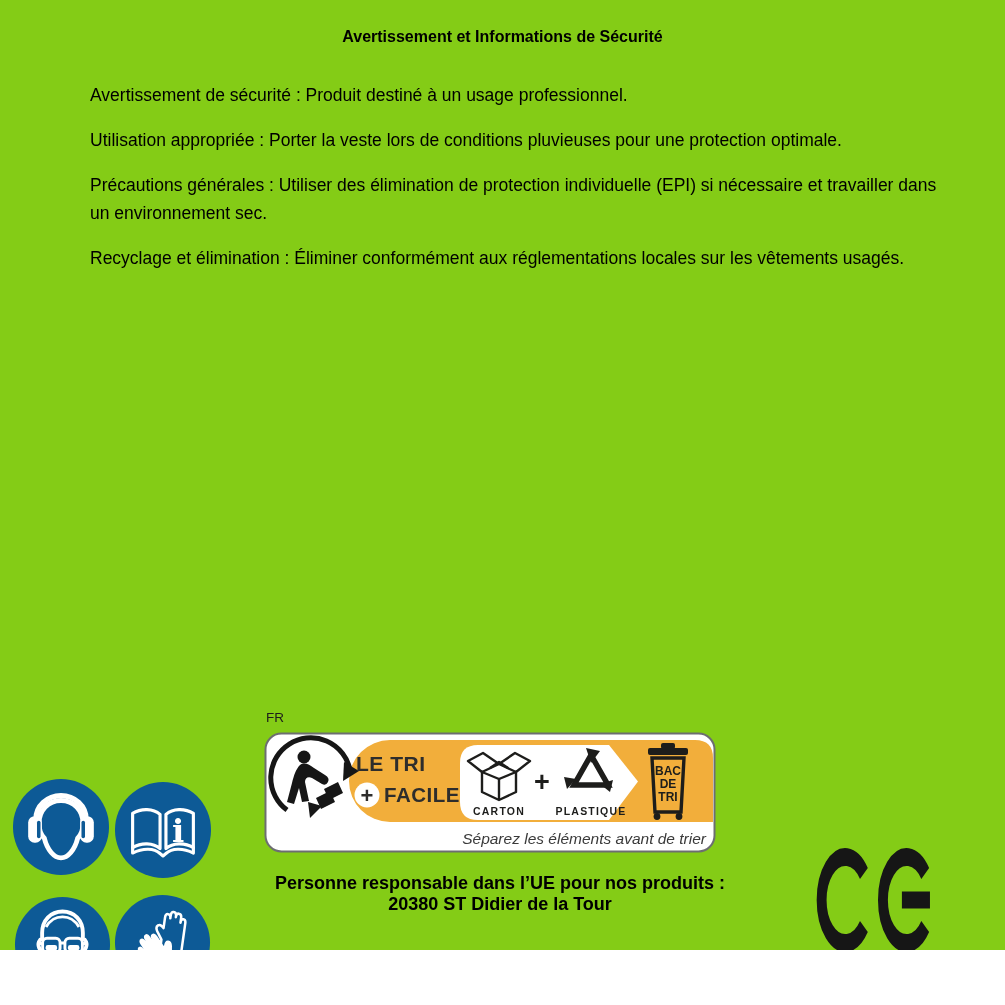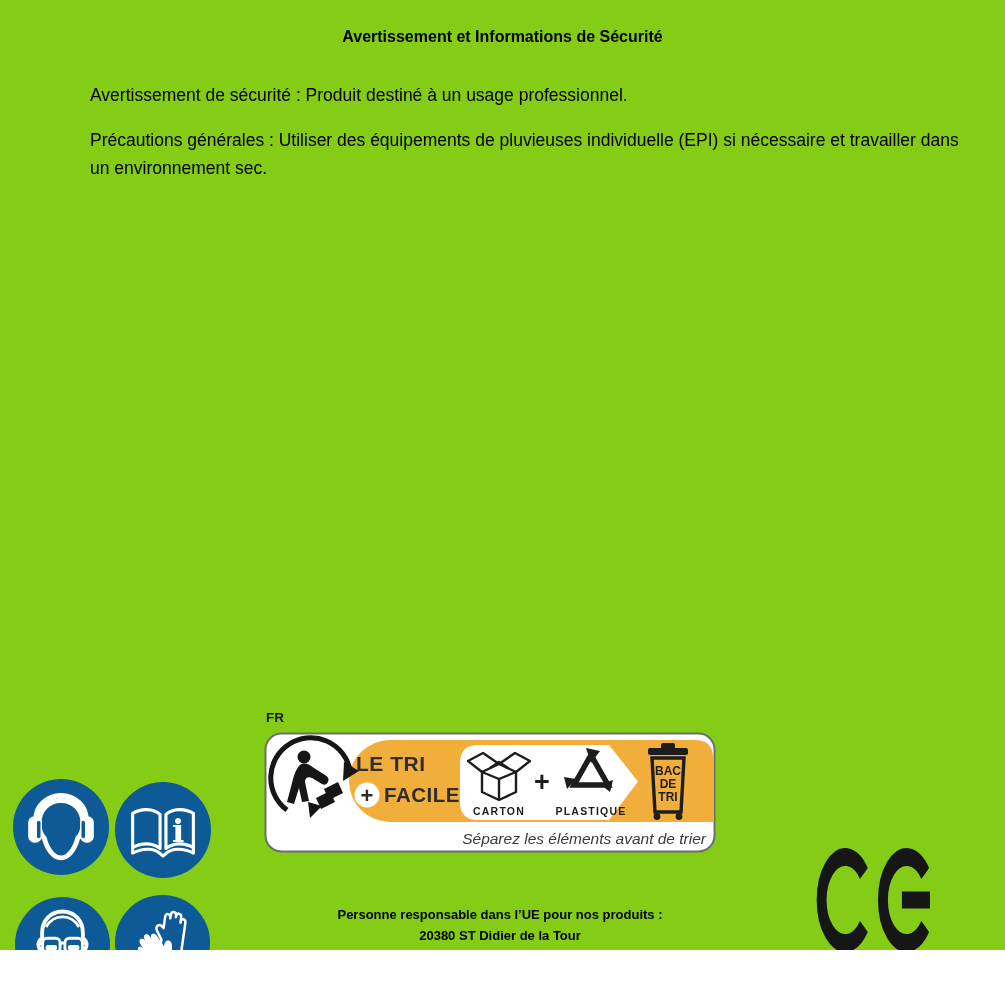--- a/index.html
+++ b/index.html
@@ -3,43 +3,45 @@
 <meta charset="utf-8">
 <style>
   html,body{margin:0;padding:0;background:#fff;}
   .page{position:relative;width:1005px;height:950px;background:#84cc16;overflow:hidden;
         font-family:"Liberation Sans",sans-serif;color:#000;}
   .title{position:absolute;top:28px;left:0;width:1005px;text-align:center;
          font-size:16px;font-weight:bold;}
   .body-text{position:absolute;top:81px;left:72px;width:870px;
              font-size:17.5px;line-height:28px;margin-left:18px;}
   .body-text p{margin:0 0 17px 0;}
-  .fr-code{position:absolute;top:710px;left:266px;font-size:13.5px;font-weight:bold;color:#1d1d1b;}
+  .fr-code{position:absolute;top:710px;left:266px;font-size:13.5px;font-weight:normal;color:#1d1d1b;}
   .infotri{position:absolute;top:732px;left:264px;}
   .picto{position:absolute;}
   .picto1{top:778px;left:12px;}
   .picto2{top:781px;left:114px;}
   .picto3{top:896px;left:14px;}
   .picto4{top:894px;left:114px;}
-  .contact{position:absolute;top:904px;left:240px;width:520px;text-align:center;
-           font-size:13px;font-weight:bold;line-height:21px;}
+  .contact{position:absolute;top:873px;left:240px;width:520px;text-align:center;
+           font-size:18px;font-weight:bold;line-height:21px;}
   .contact div{margin:0;}
   .ce{position:absolute;top:845px;left:793px;}
   svg text{font-family:"Liberation Sans",sans-serif;}
 </style>
 </head>
 <body>
 
 <div class="page">
 
   <div class="title">Avertissement et Informations de Sécurité</div>
 
   <div class="body-text">
     <p>Avertissement de sécurité : Produit destiné à un usage professionnel.</p>
-    <p>Précautions générales : Utiliser des équipements de pluvieuses individuelle (EPI) si nécessaire et travailler dans un environnement sec.</p>
+    <p>Utilisation appropriée : Porter la veste lors de conditions pluvieuses pour une protection optimale.</p>
+    <p>Précautions générales : Utiliser des élimination de protection individuelle (EPI) si nécessaire et travailler dans un environnement sec.</p>
+    <p>Recyclage et élimination : Éliminer conformément aux réglementations locales sur les vêtements usagés.</p>
   </div>
 
   <div class="fr-code">FR</div>
 
   <svg class="infotri" width="454" height="122" viewBox="0 0 454 122">
     <rect x="1.5" y="1.5" width="449" height="118" rx="16" fill="#ffffff" stroke="#6d6e71" stroke-width="2"></rect>
 
     <path d="M431 8 H126 A41 41 0 0 0 126 90 H449 V26 Q449 8 431 8 Z" fill="#F2AE3B"></path>
 
     <path d="M214 13 H345 L374 49.5 L345 88 H214 Q196 88 196 70 V31 Q196 13 214 13 Z" fill="#ffffff"></path>

